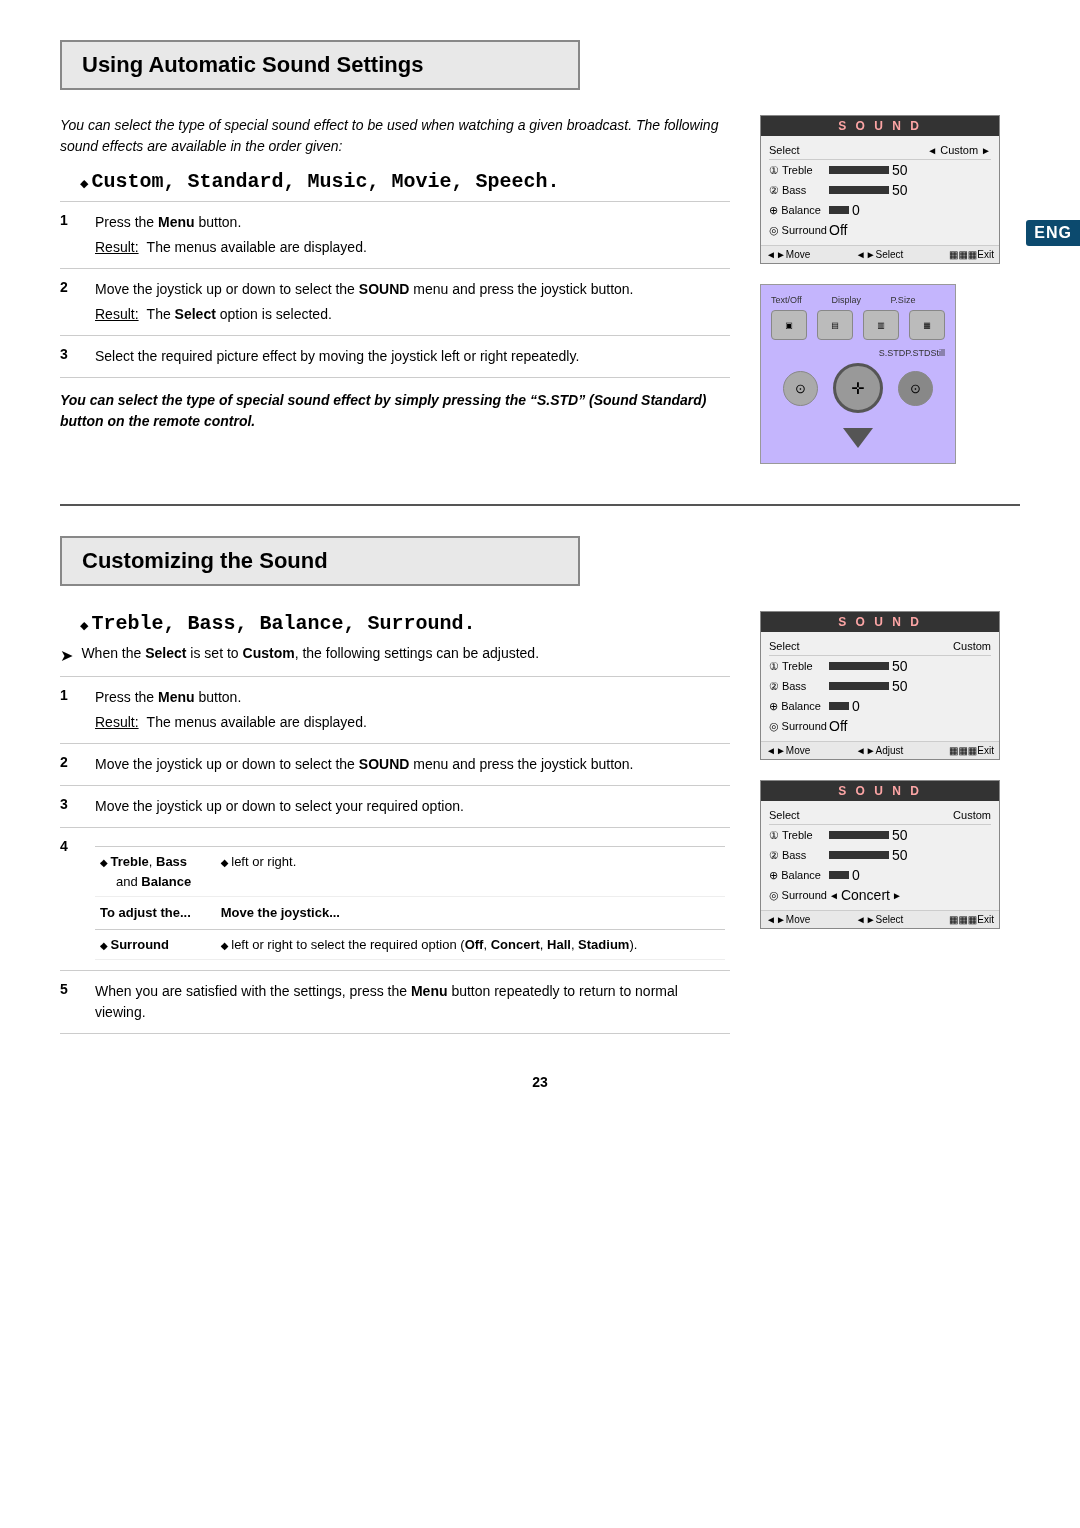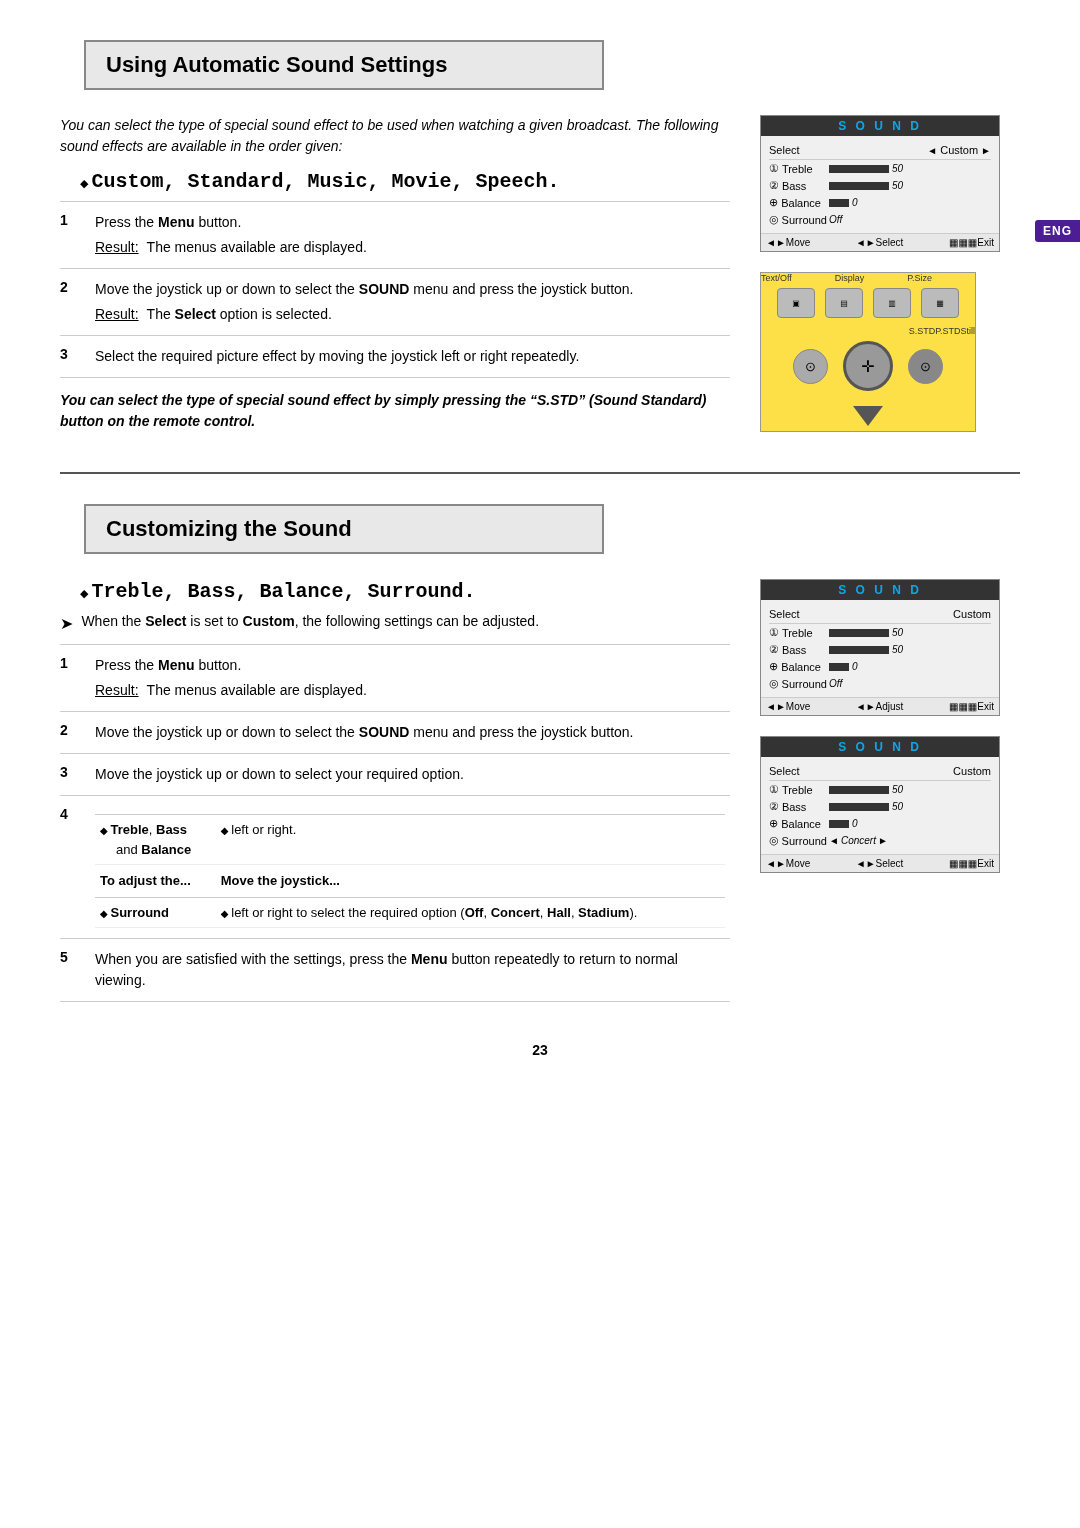--- a/index.html
+++ b/index.html
@@ -19,41 +19,40 @@
       background: #fff;
       padding: 40px 60px 40px 60px;
       position: relative;
     }
 
     
     .eng-badge {
       position: absolute;
       top: 220px;
       right: 0px;
-      background: #4c1d95;
+      background: #0c4a6e;
       color: #fff;
-      font-size: 12px;
+      font-size: 16px;
       font-weight: bold;
       padding: 4px 8px;
       border-radius: 3px 0 0 3px;
       writing-mode: horizontal-tb;
       letter-spacing: 1px;
     }
 
     
     .section-header {
       background: #e8e8e8;
       border: 2px solid #888;
       padding: 10px 20px;
       font-size: 22px;
       font-weight: bold;
       margin-bottom: 25px;
       display: inline-block;
       min-width: 520px;
-      margin-left: 24px;
     }
 
     
     .section-layout {
       display: flex;
       gap: 30px;
       margin-bottom: 40px;
     }
 
     .left-col {
@@ -146,21 +145,21 @@
     
     .sound-panel {
       border: 1px solid #888;
       background: #f5f5f5;
       font-size: 11px;
       width: 240px;
     }
 
     .sound-panel-header {
       background: #333;
-      color: #0ea5e9;
+      color: #fca5a5;
       text-align: center;
       padding: 3px 0;
       font-size: 12px;
       font-weight: bold;
       letter-spacing: 3px;
     }
 
     .sound-panel-body {
       padding: 5px 8px;
       background: #f0f0f0;
@@ -188,22 +187,21 @@
       gap: 3px;
     }
 
     .sound-bar {
       height: 8px;
       background: #333;
       display: inline-block;
     }
 
     .sound-bar-val {
-      font-size: 10px;
-      font-style: italic;
+      font-size: 14px;
     }
 
     .sound-select-row {
       display: flex;
       align-items: center;
       justify-content: space-between;
       padding: 3px 0;
       border-bottom: 1px solid #ccc;
       font-size: 11px;
     }
@@ -222,22 +220,23 @@
       justify-content: space-between;
       padding: 3px 5px;
       font-size: 10px;
       background: #e8e8e8;
       border-top: 1px solid #ccc;
     }
 
     
     .remote-panel {
       border: 1px solid #999;
-      background: #fde047;
-      width: 216px;
+      background: #c4b5fd;
+      padding: 10px;
+      width: 196px;
       min-height: 160px;
     }
 
     .remote-top-labels {
       display: flex;
       justify-content: space-between;
       font-size: 9px;
       margin-bottom: 5px;
       color: #333;
     }

